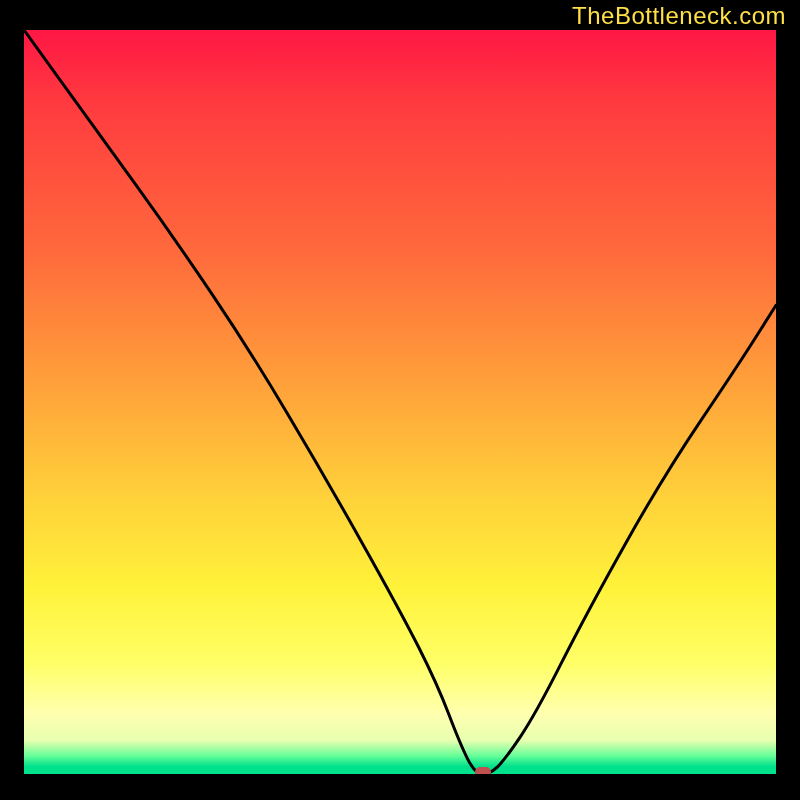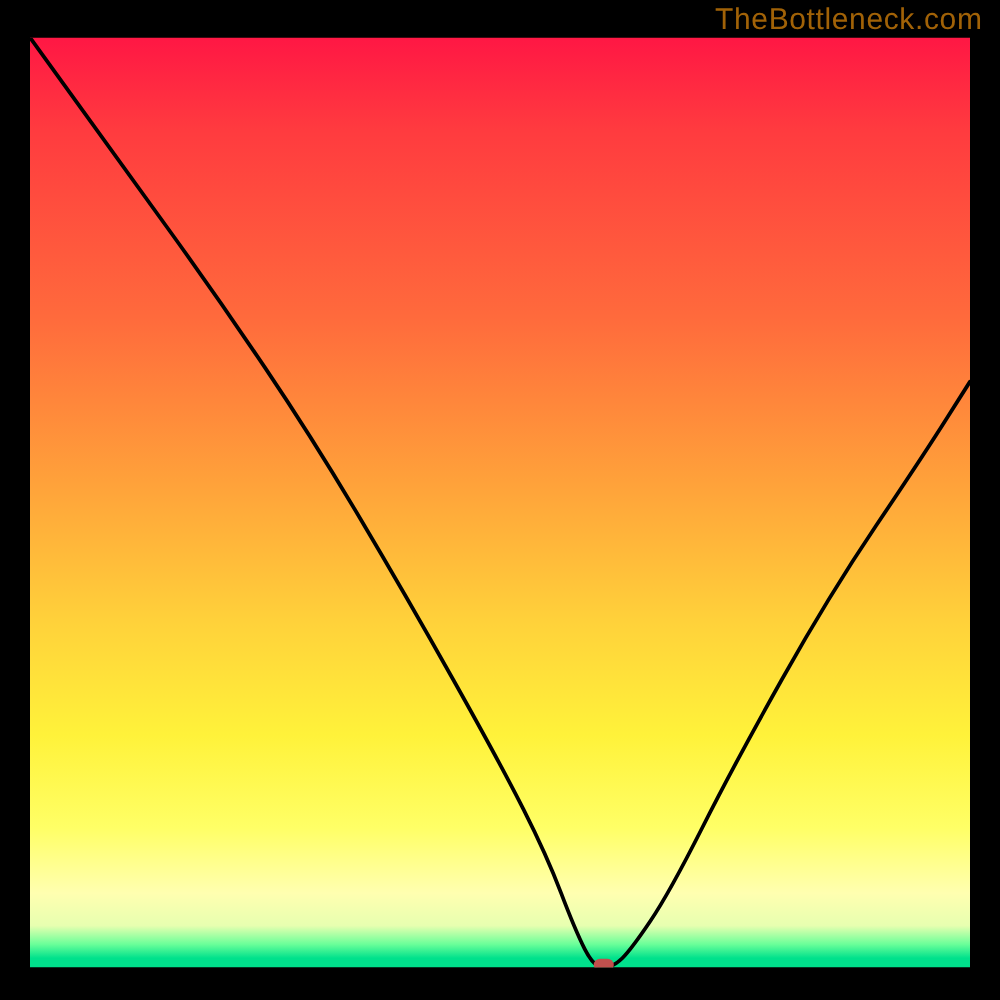--- a/index.html
+++ b/index.html
@@ -13,21 +13,21 @@
   .stage {
     position: relative;
     width: 800px;
     height: 800px;
     background: #000;
   }
   .watermark {
     position: absolute;
     top: 2px;
     right: 14px;
-    color: #a16207;
+    color: #fde047;
     font-size: 24px;
     font-weight: 500;
     letter-spacing: 0.5px;
     z-index: 5;
   }
   .plot-area {
     position: absolute;
     left: 24px;
     top: 30px;
     width: 752px;

